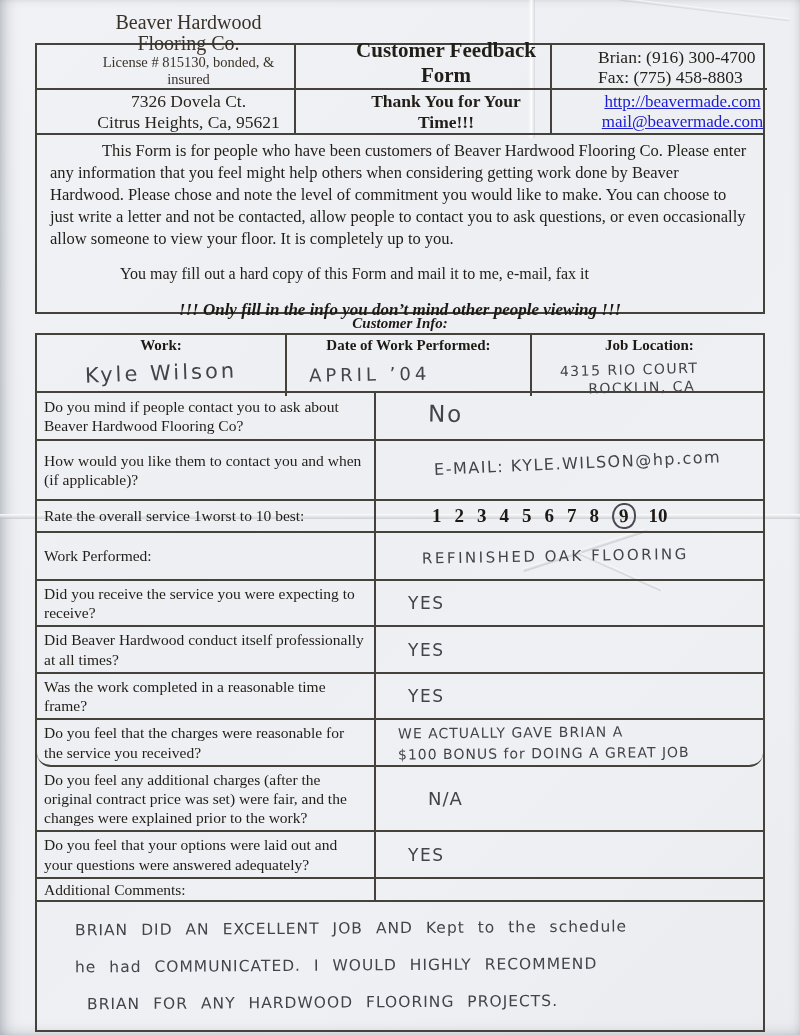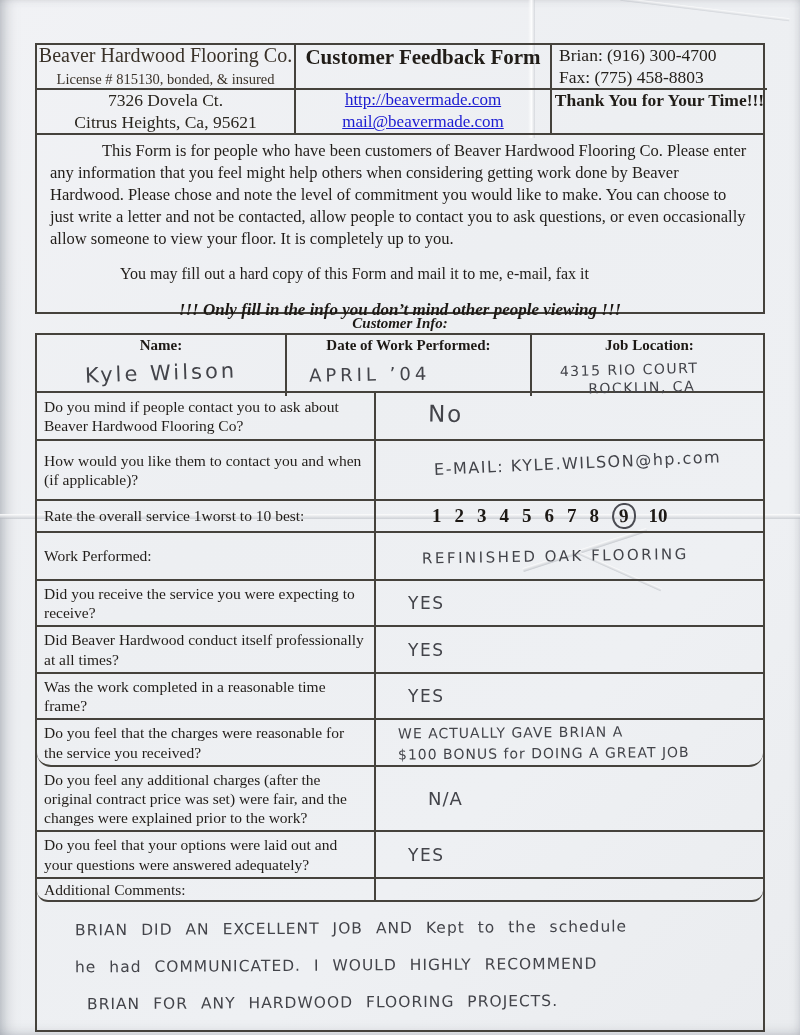--- a/index.html
+++ b/index.html
@@ -27,21 +27,21 @@
     background:linear-gradient(rgba(255,255,255,.9),rgba(160,165,173,.5));transform:rotate(-18deg);}
   .crease-d3{position:absolute;top:570px;left:575px;width:90px;height:3px;
     background:linear-gradient(rgba(255,255,255,.85),rgba(160,165,173,.45));transform:rotate(24deg);}
 
   .form{position:absolute;left:35px;top:43px;width:730px;color:#26221d;}
   .bx{box-sizing:border-box;}
 
   
   .hdr{display:grid;grid-template-columns:259px 256px 215px;border:2px solid #45423c;}
   .hdr>div{border-right:2px solid #45423c;border-bottom:2px solid #45423c;
-    display:flex;flex-direction:column;justify-content:space-between;align-items:center;text-align:center;}
+    display:flex;flex-direction:column;justify-content:flex-end;align-items:center;text-align:center;padding-left:46px;}
   .hdr>div:nth-child(3n){border-right:none;}
   .hdr>div:nth-child(n+4){border-bottom:none;}
   .r1{height:45px;} .r2{height:43px;}
   .co-name{font-size:20px;color:#3a3229;line-height:1.05;}
   .co-lic{font-size:14.5px;color:#3a3229;}
   .form-title{font-weight:bold;font-size:21px;color:#211d18;}
   .phone-col{align-items:flex-start !important;padding-left:7px;}
   .phone-line{font-size:17.5px;line-height:1.18;color:#25211c;}
   .addr-line{font-size:17.5px;line-height:1.2;color:#2a261f;}
   .thanks{font-weight:bold;font-size:17.5px;color:#211d18;}
@@ -117,39 +117,39 @@
       </div>
       <div class="r1 bx phone-col">
         <div class="phone-line">Brian: (916) 300-4700</div>
         <div class="phone-line">Fax:   (775) 458-8803</div>
       </div>
       <div class="r2 bx">
         <div class="addr-line">7326 Dovela Ct.</div>
         <div class="addr-line">Citrus Heights, Ca, 95621</div>
       </div>
       <div class="r2 bx">
+        <div class="thanks">Thank You for Your Time!!!</div>
+      </div>
+      <div class="r2 bx">
         <div class="link-line">http://beavermade.com</div>
         <div class="link-line">mail@beavermade.com</div>
-      </div>
-      <div class="r2 bx">
-        <div class="thanks">Thank You for Your Time!!!</div>
       </div>
     </div>
 
     <div class="intro bx">
       <div class="intro-p">This Form is for people who have been customers of Beaver Hardwood Flooring Co.  Please enter any information that you feel might help others when considering getting work done by Beaver Hardwood.  Please chose and note the level of commitment you would like to make.  You can choose to just write a letter and not be contacted, allow people to contact you to ask questions, or even occasionally allow someone to view your floor.  It is completely up to you.</div>
       <div class="mail-note">You may fill out a hard copy of this Form and mail it to me, e-mail, fax it</div>
       <div class="warn">!!! Only fill in the info you don’t mind other people viewing !!!</div>
     </div>
 
     <div class="ci-title">Customer Info:</div>
 
     <div class="ci bx">
       <div class="bx">
-        <div class="ci-label">Name:</div>
+        <div class="ci-label">Work:</div>
         <div class="hw hw-name">Kyle Wilson</div>
       </div>
       <div class="bx">
         <div class="ci-label">Date of Work Performed:</div>
         <div class="hw hw-date">APRIL ’04</div>
       </div>
       <div class="bx">
         <div class="ci-label">Job Location:</div>
         <div class="hw hw-job">
           <div>4315 RIO COURT</div>
@@ -235,21 +235,21 @@
           </div>
       </div>
 
       <div class="qrow" style="min-height:36px;">
         <div class="qcell bx">Do you feel that your options were laid out and your questions were answered adequately?</div>
         <div class="acell bx">
             <div class="hw hw-yes">YES</div>
           </div>
       </div>
 
-      <div class="qrow" style="min-height:20px;border-radius:11px;">
+      <div class="qrow" style="min-height:20px;">
         <div class="qcell bx cm-label" style="padding:1px 7px;">Additional Comments:</div>
         <div class="acell bx"></div>
       </div>
 
       <div class="comments bx">
         <div class="hw hw-comment">BRIAN DID AN EXCELLENT JOB AND Kept to the schedule</div>
         <div class="hw hw-comment ln2">he had COMMUNICATED.  I  WOULD HIGHLY RECOMMEND</div>
         <div class="hw hw-comment ln3">BRIAN FOR ANY HARDWOOD FLOORING PROJECTS.</div>
       </div>
 

